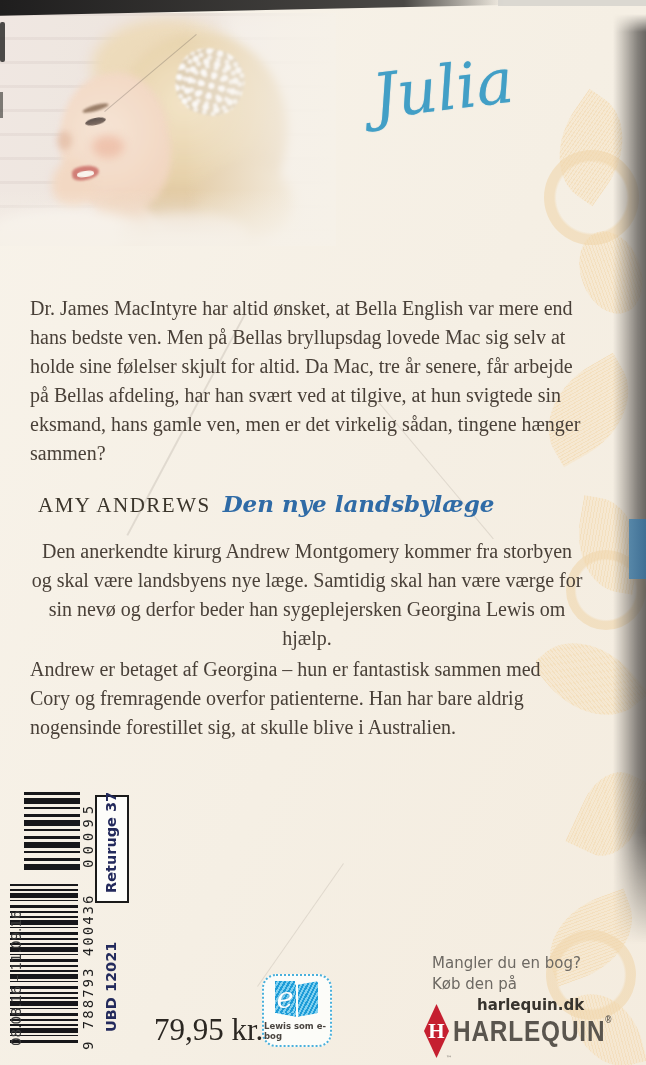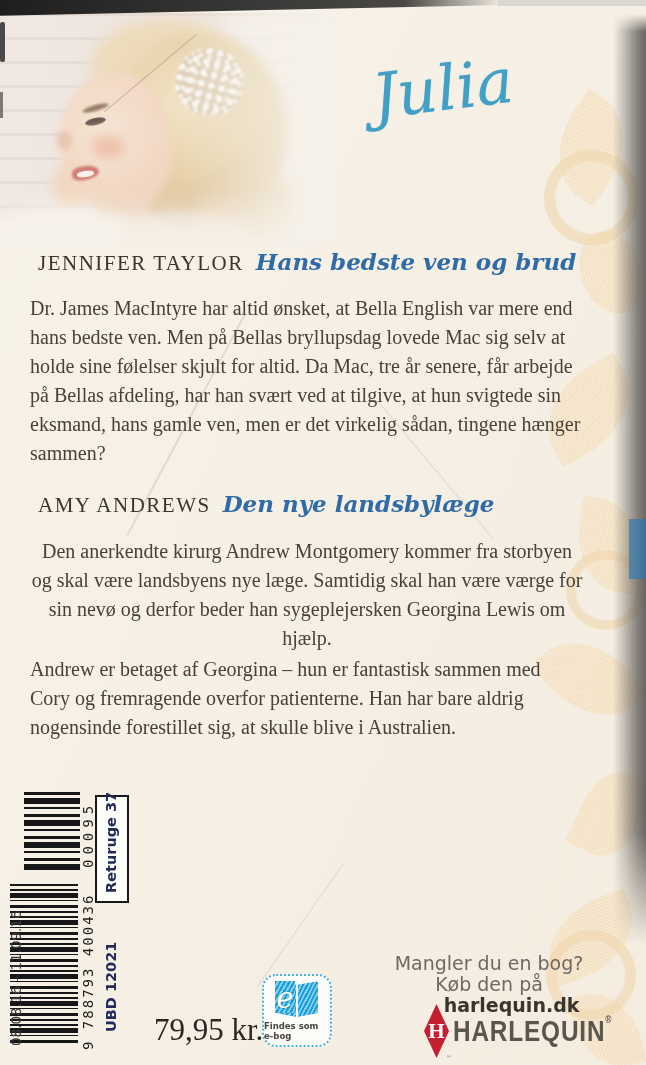--- a/index.html
+++ b/index.html
@@ -94,22 +94,22 @@
   .ebadge{position:absolute;left:262px;top:974px;width:70px;height:73px;border:2px dotted #49b0dc;border-radius:14px;
           background:rgba(253,253,251,.9);display:flex;flex-direction:column;align-items:center;box-sizing:border-box;}
   .book{position:relative;width:44px;height:38px;margin-top:4px;}
   .book div{position:absolute;top:3px;width:20px;height:32px;
           background:repeating-linear-gradient(120deg,#1e9cd7 0 2px,#7fd0f0 2px 4px);}
   .book .pl{left:1px;transform:skewY(10deg);border-radius:2px 0 0 2px;}
   .book .pr{right:1px;transform:skewY(-10deg);border-radius:0 2px 2px 0;}
   .book .e{position:absolute;left:0;right:0;top:1px;text-align:center;font-family:"DejaVu Serif",serif;
           font-style:italic;font-size:29px;color:#ffffff;text-shadow:0 0 2px rgba(30,120,170,.6);}
   .ebadge .caption{font-family:"DejaVu Sans",sans-serif;font-size:8.5px;font-weight:bold;color:#4a4540;margin-top:3px;}
-  .promo{position:absolute;left:389px;top:953px;width:200px;text-align:center;font-family:"DejaVu Sans",sans-serif;
-         font-size:19px;color:#6d6963;line-height:21px;}
+  .promo{position:absolute;left:432px;top:953px;width:200px;text-align:left;font-family:"DejaVu Sans",sans-serif;
+         font-size:15px;color:#6d6963;line-height:21px;}
   .promo strong{color:#38342e;margin-left:45px;}
   .publisher{position:absolute;left:424px;top:1004px;display:flex;align-items:center;}
   .diamond{position:relative;width:25px;height:54px;background:#c51f30;
            clip-path:polygon(50% 0,100% 50%,50% 100%,0 50%);flex:0 0 auto;}
   .diamond span{position:absolute;left:0;right:0;top:15px;text-align:center;font-family:"Liberation Serif",serif;
            font-weight:bold;font-size:21px;color:#ffffff;}
   .tm{position:absolute;left:446px;top:1054px;font-family:"DejaVu Sans",sans-serif;font-size:6px;color:#6b6761;}
   .pubname{font-family:"Liberation Sans",sans-serif;font-weight:bold;font-size:29px;color:#5a554e;
            letter-spacing:1px;transform:scaleX(.84);transform-origin:left center;margin-left:4px;}
   .pubname sup{font-size:10px;vertical-align:18px;}
@@ -171,24 +171,20 @@
     <div class="dress"></div>
     <div class="shoulder"></div>
     <div class="photo-tint"></div>
     <div class="photo-fade-right"></div>
     <div class="photo-fade-bottom"></div>
     <div class="scratch s4"></div>
   </div>
 
   <div class="julia">Julia</div>
 
-  <div class="story-heading h1">
-    <span class="author">JENNIFER TAYLOR</span>
-    <span class="title">Hans bedste ven og brud</span>
-  </div>
   <p class="para p1">Dr. James MacIntyre har altid ønsket, at Bella English var mere end hans bedste ven. Men på Bellas bryllupsdag lovede Mac sig selv at holde sine følelser skjult for altid. Da Mac, tre år senere, får arbejde på Bellas afdeling, har han svært ved at tilgive, at hun svigtede sin eksmand, hans gamle ven, men er det virkelig sådan, tingene hænger sammen?</p>
 
   <div class="story-heading h2">
     <span class="author">AMY ANDREWS</span>
     <span class="title">Den nye landsbylæge</span>
   </div>
   <p class="para p2">Den anerkendte kirurg Andrew Montgomery kommer fra storbyen og skal være landsbyens nye læge. Samtidig skal han være værge for sin nevø og derfor beder han sygeplejersken Georgina Lewis om hjælp.</p>
   <p class="para p3">Andrew er betaget af Georgina – hun er fantastisk sammen med Cory og fremragende overfor patienterne. Han har bare aldrig nogensinde forestillet sig, at skulle blive i Australien.</p>
 
   <div class="bars addon-bars"></div>
@@ -202,21 +198,21 @@
   </div>
 
   <div class="price">79,95 kr.</div>
 
   <div class="ebadge">
     <div class="book">
       <div class="pl"></div>
       <div class="pr"></div>
       <div class="e">e</div>
     </div>
-    <div class="caption">Findes som e-bog</div>
+    <div class="caption">Lewis som e-bog</div>
   </div>
 
   <div class="promo">
     <div>Mangler du en bog?</div>
     <div><span>Køb den på </span><strong>harlequin.dk</strong></div>
   </div>
 
   <div class="publisher">
     <div class="diamond">
       <span>H</span>

